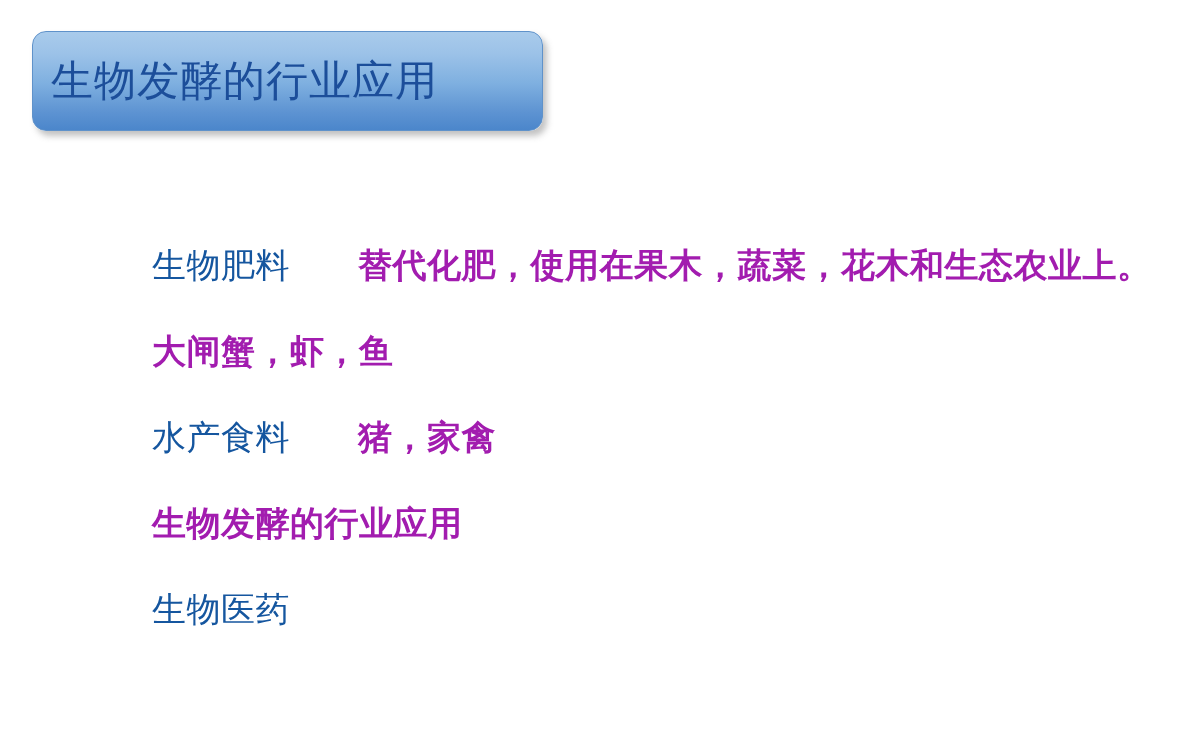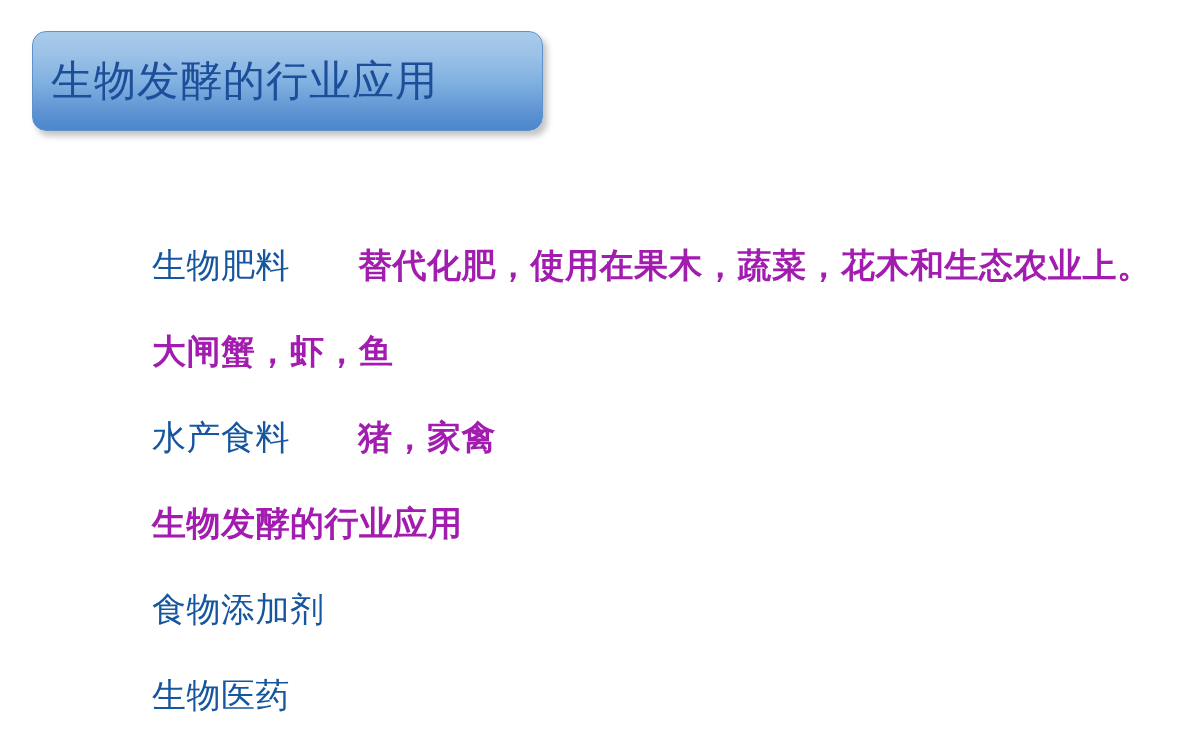--- a/index.html
+++ b/index.html
@@ -99,23 +99,19 @@
 
   <div class="content-row">
     <span class="row-label">水产食料</span>
     <span class="row-desc">猪，家禽</span>
   </div>
 
   <div class="content-row">
     <span class="row-desc">生物发酵的行业应用</span>
   </div>
 
-  <div class="content-row">
-    <span class="row-label">食物添加剂</span>
-
-  </div>
 
   <div class="content-row">
     <span class="row-label">生物医药</span>
 
   </div>
 
 </div>
 
 </body></html>

